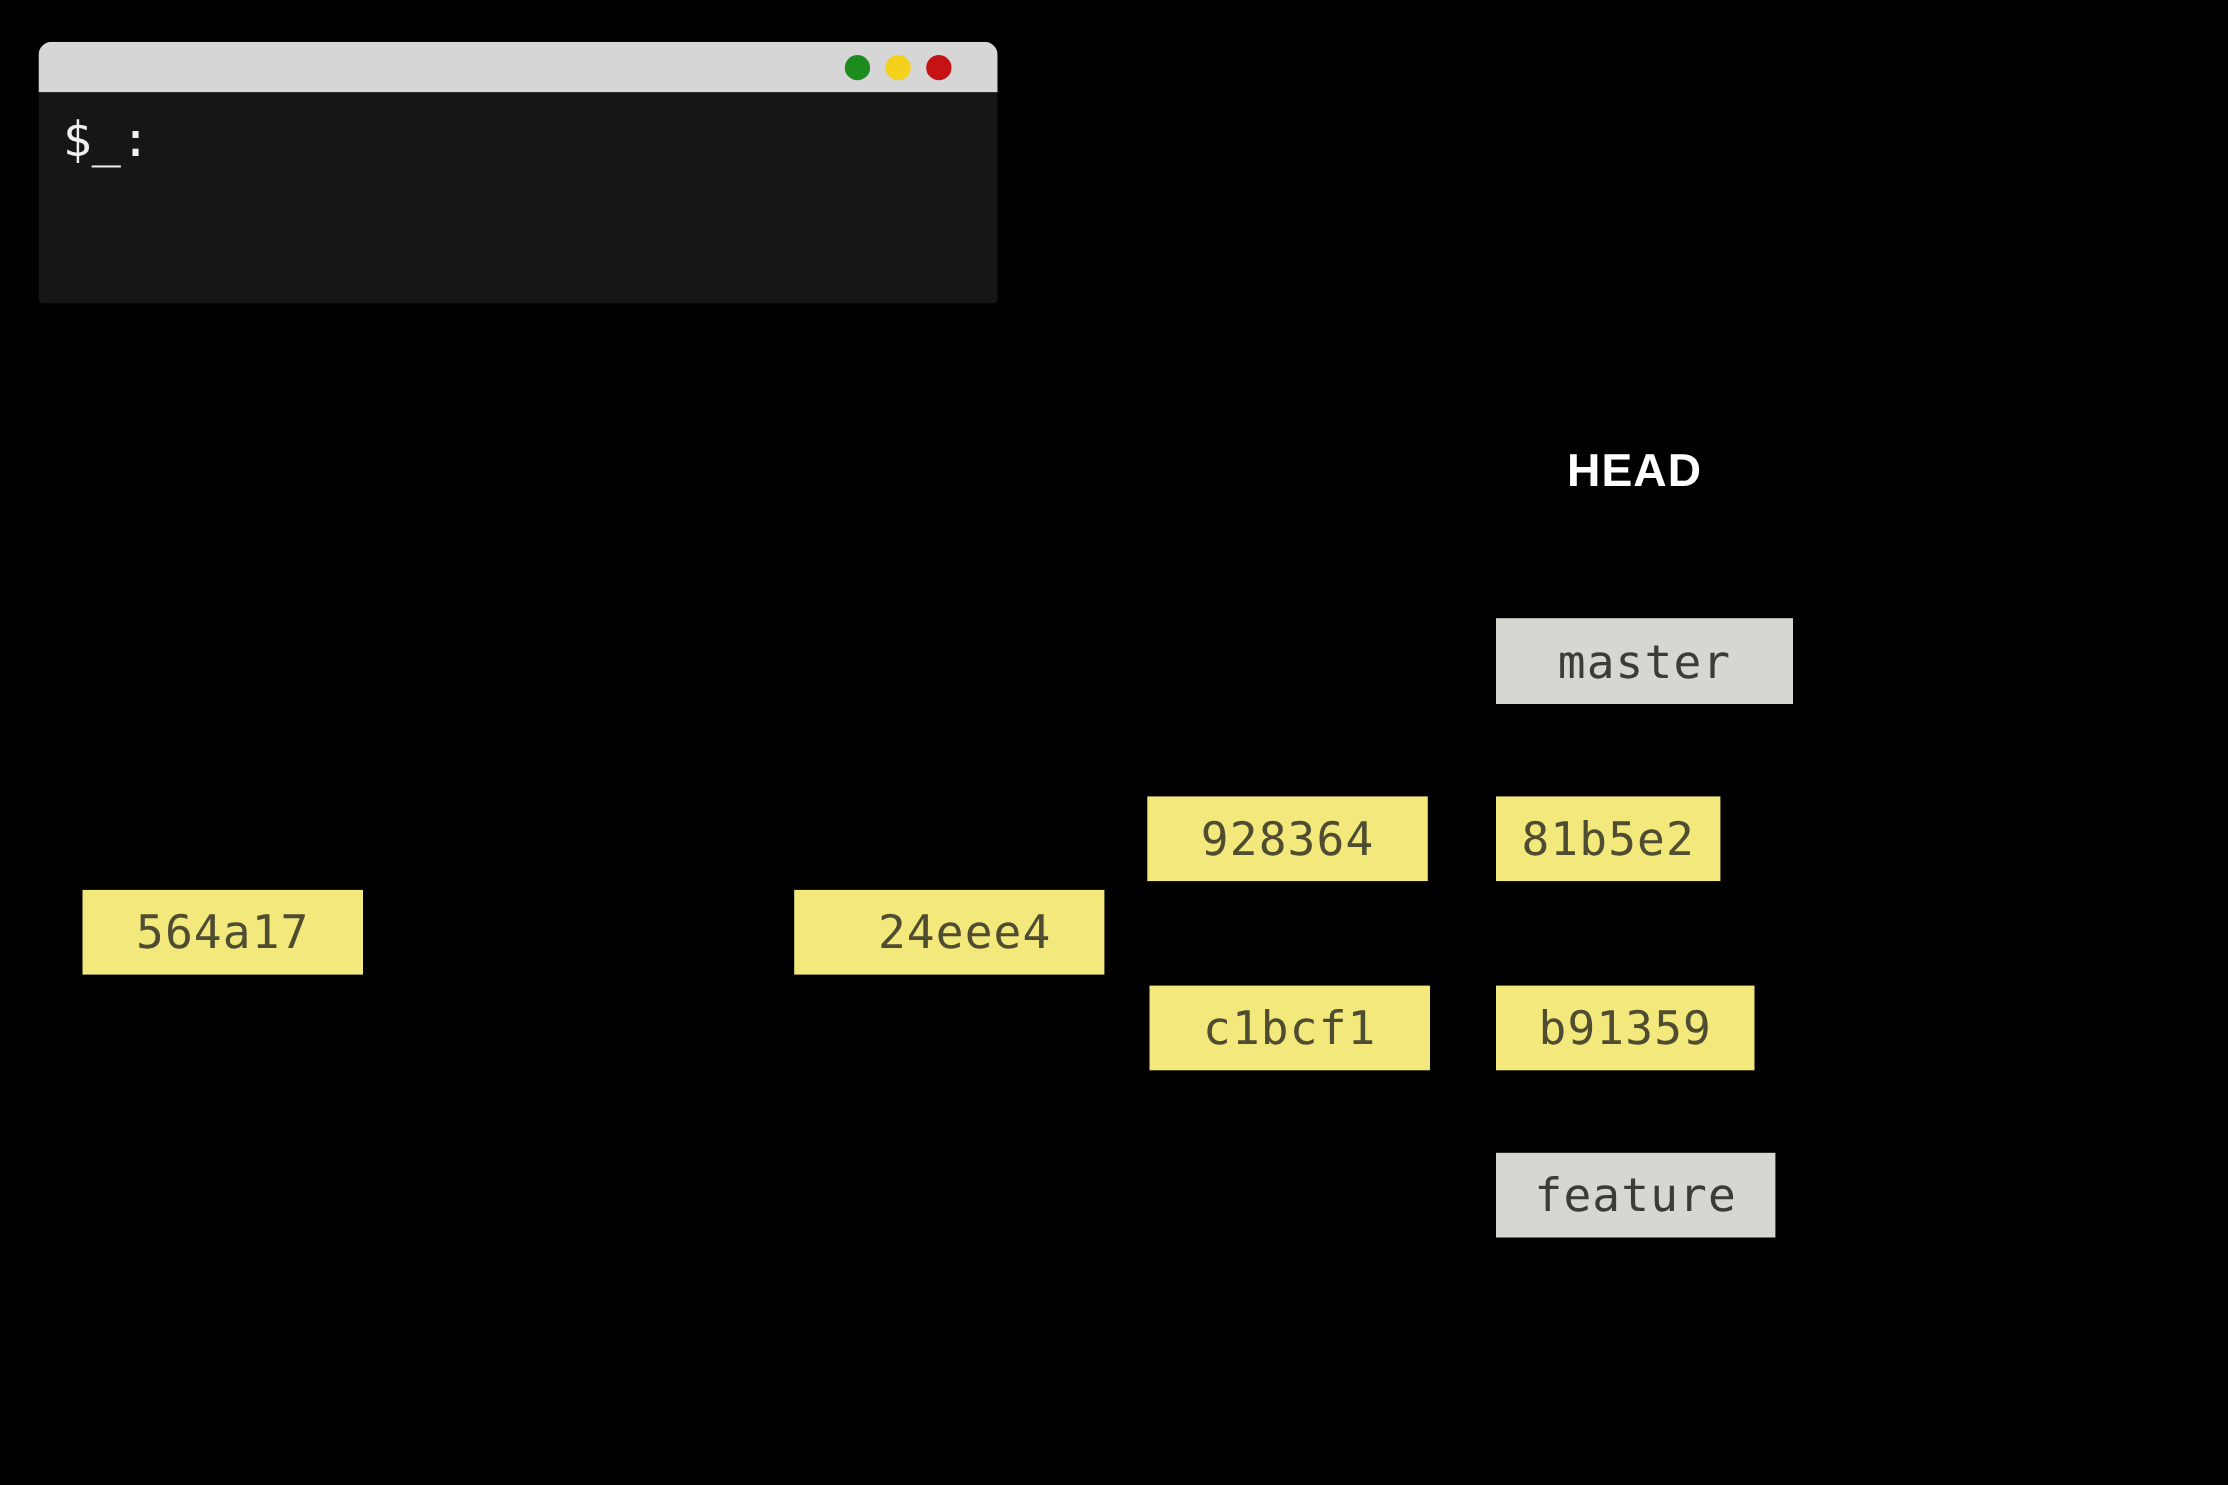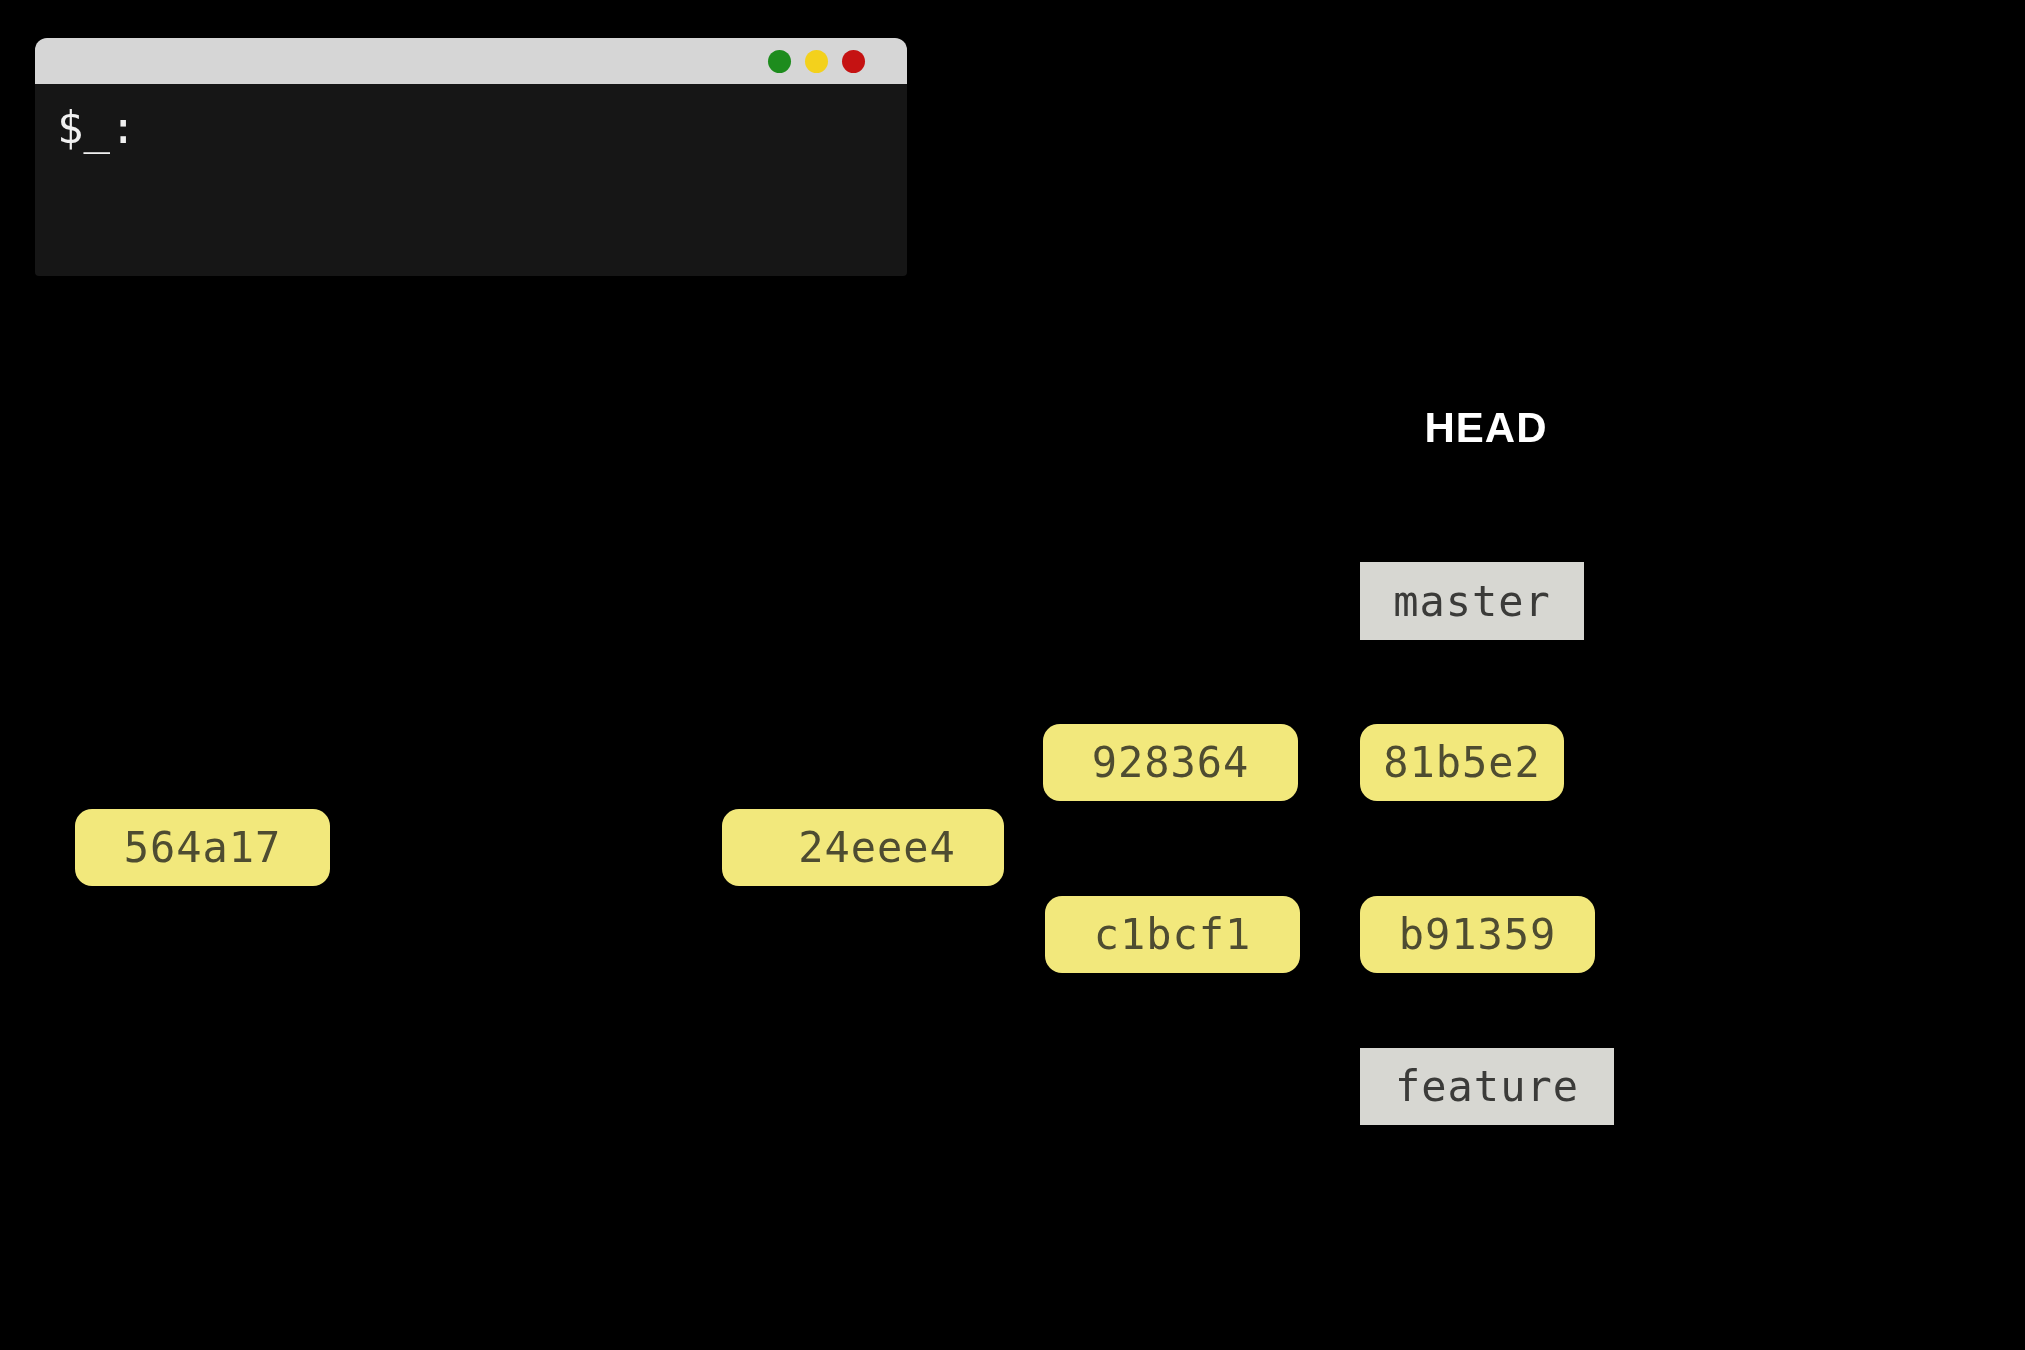--- a/index.html
+++ b/index.html
@@ -77,35 +77,34 @@
     height: 77px;
     display: flex;
     align-items: center;
     justify-content: center;
     font-size: 42px;
     letter-spacing: 1px;
   }
   .commit {
     background: #f2e87c;
     color: #4e4c31;
-    border-radius: 17px;
   }
   .branch {
     background: #d7d7d2;
     color: #3b3b39;
     font-weight: 500;
   }
   .n-564a17 { left: 75px;   top: 809px; width: 255px; }
   .n-12e2cc { left: 400px;  top: 809px; width: 251px; }
   .n-24eee4 { left: 722px;  top: 809px; width: 254px; padding-left: 28px; }
   .n-928364 { left: 1043px; top: 724px; width: 255px; }
   .n-c1bcf1 { left: 1045px; top: 896px; width: 255px; }
   .n-81b5e2 { left: 1360px; top: 724px; width: 204px; }
   .n-b91359 { left: 1360px; top: 896px; width: 235px; }
-  .n-master  { left: 1360px; top: 562px;  width: 224px; height: 78px; }
+  .n-master  { left: 1360px; top: 562px;  width: 270px; height: 78px; }
   .n-feature { left: 1360px; top: 1048px; width: 254px; }
 </style>
 </head>
 <body>
 
 <div id="stage">
 
   <div class="terminal">
     <div class="terminal-titlebar">
       <button class="traffic-light light-green"></button>

